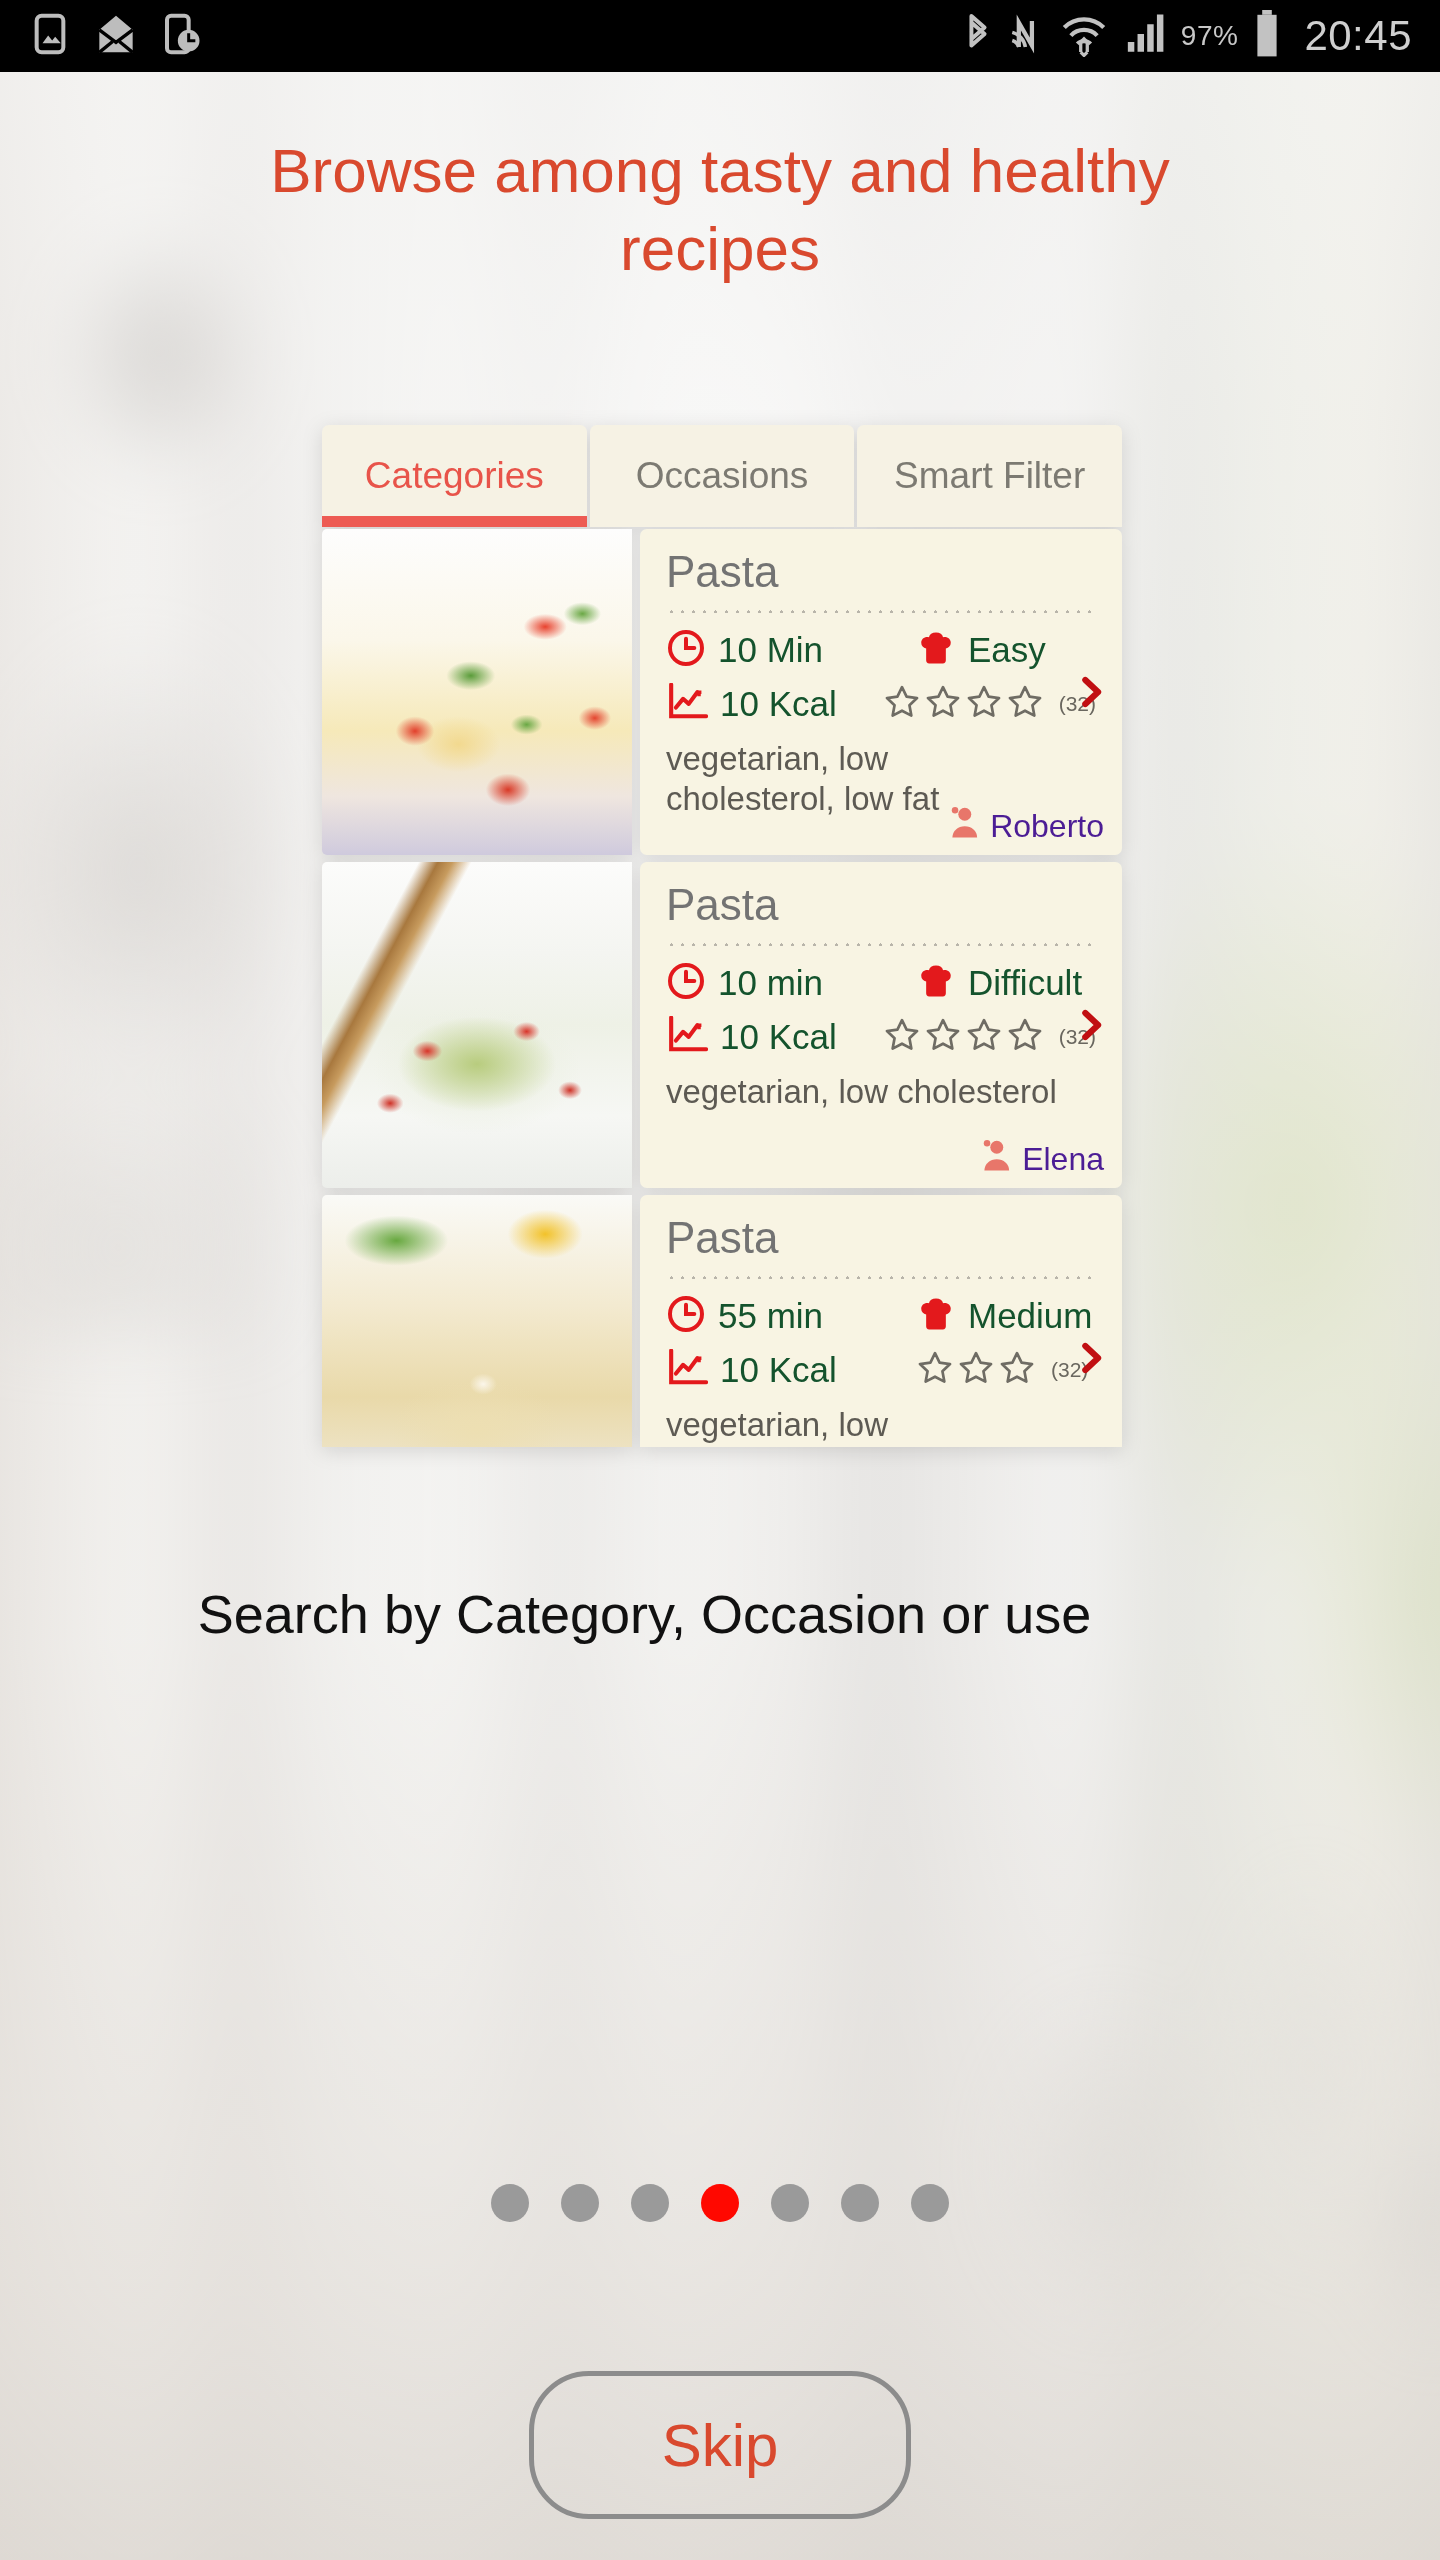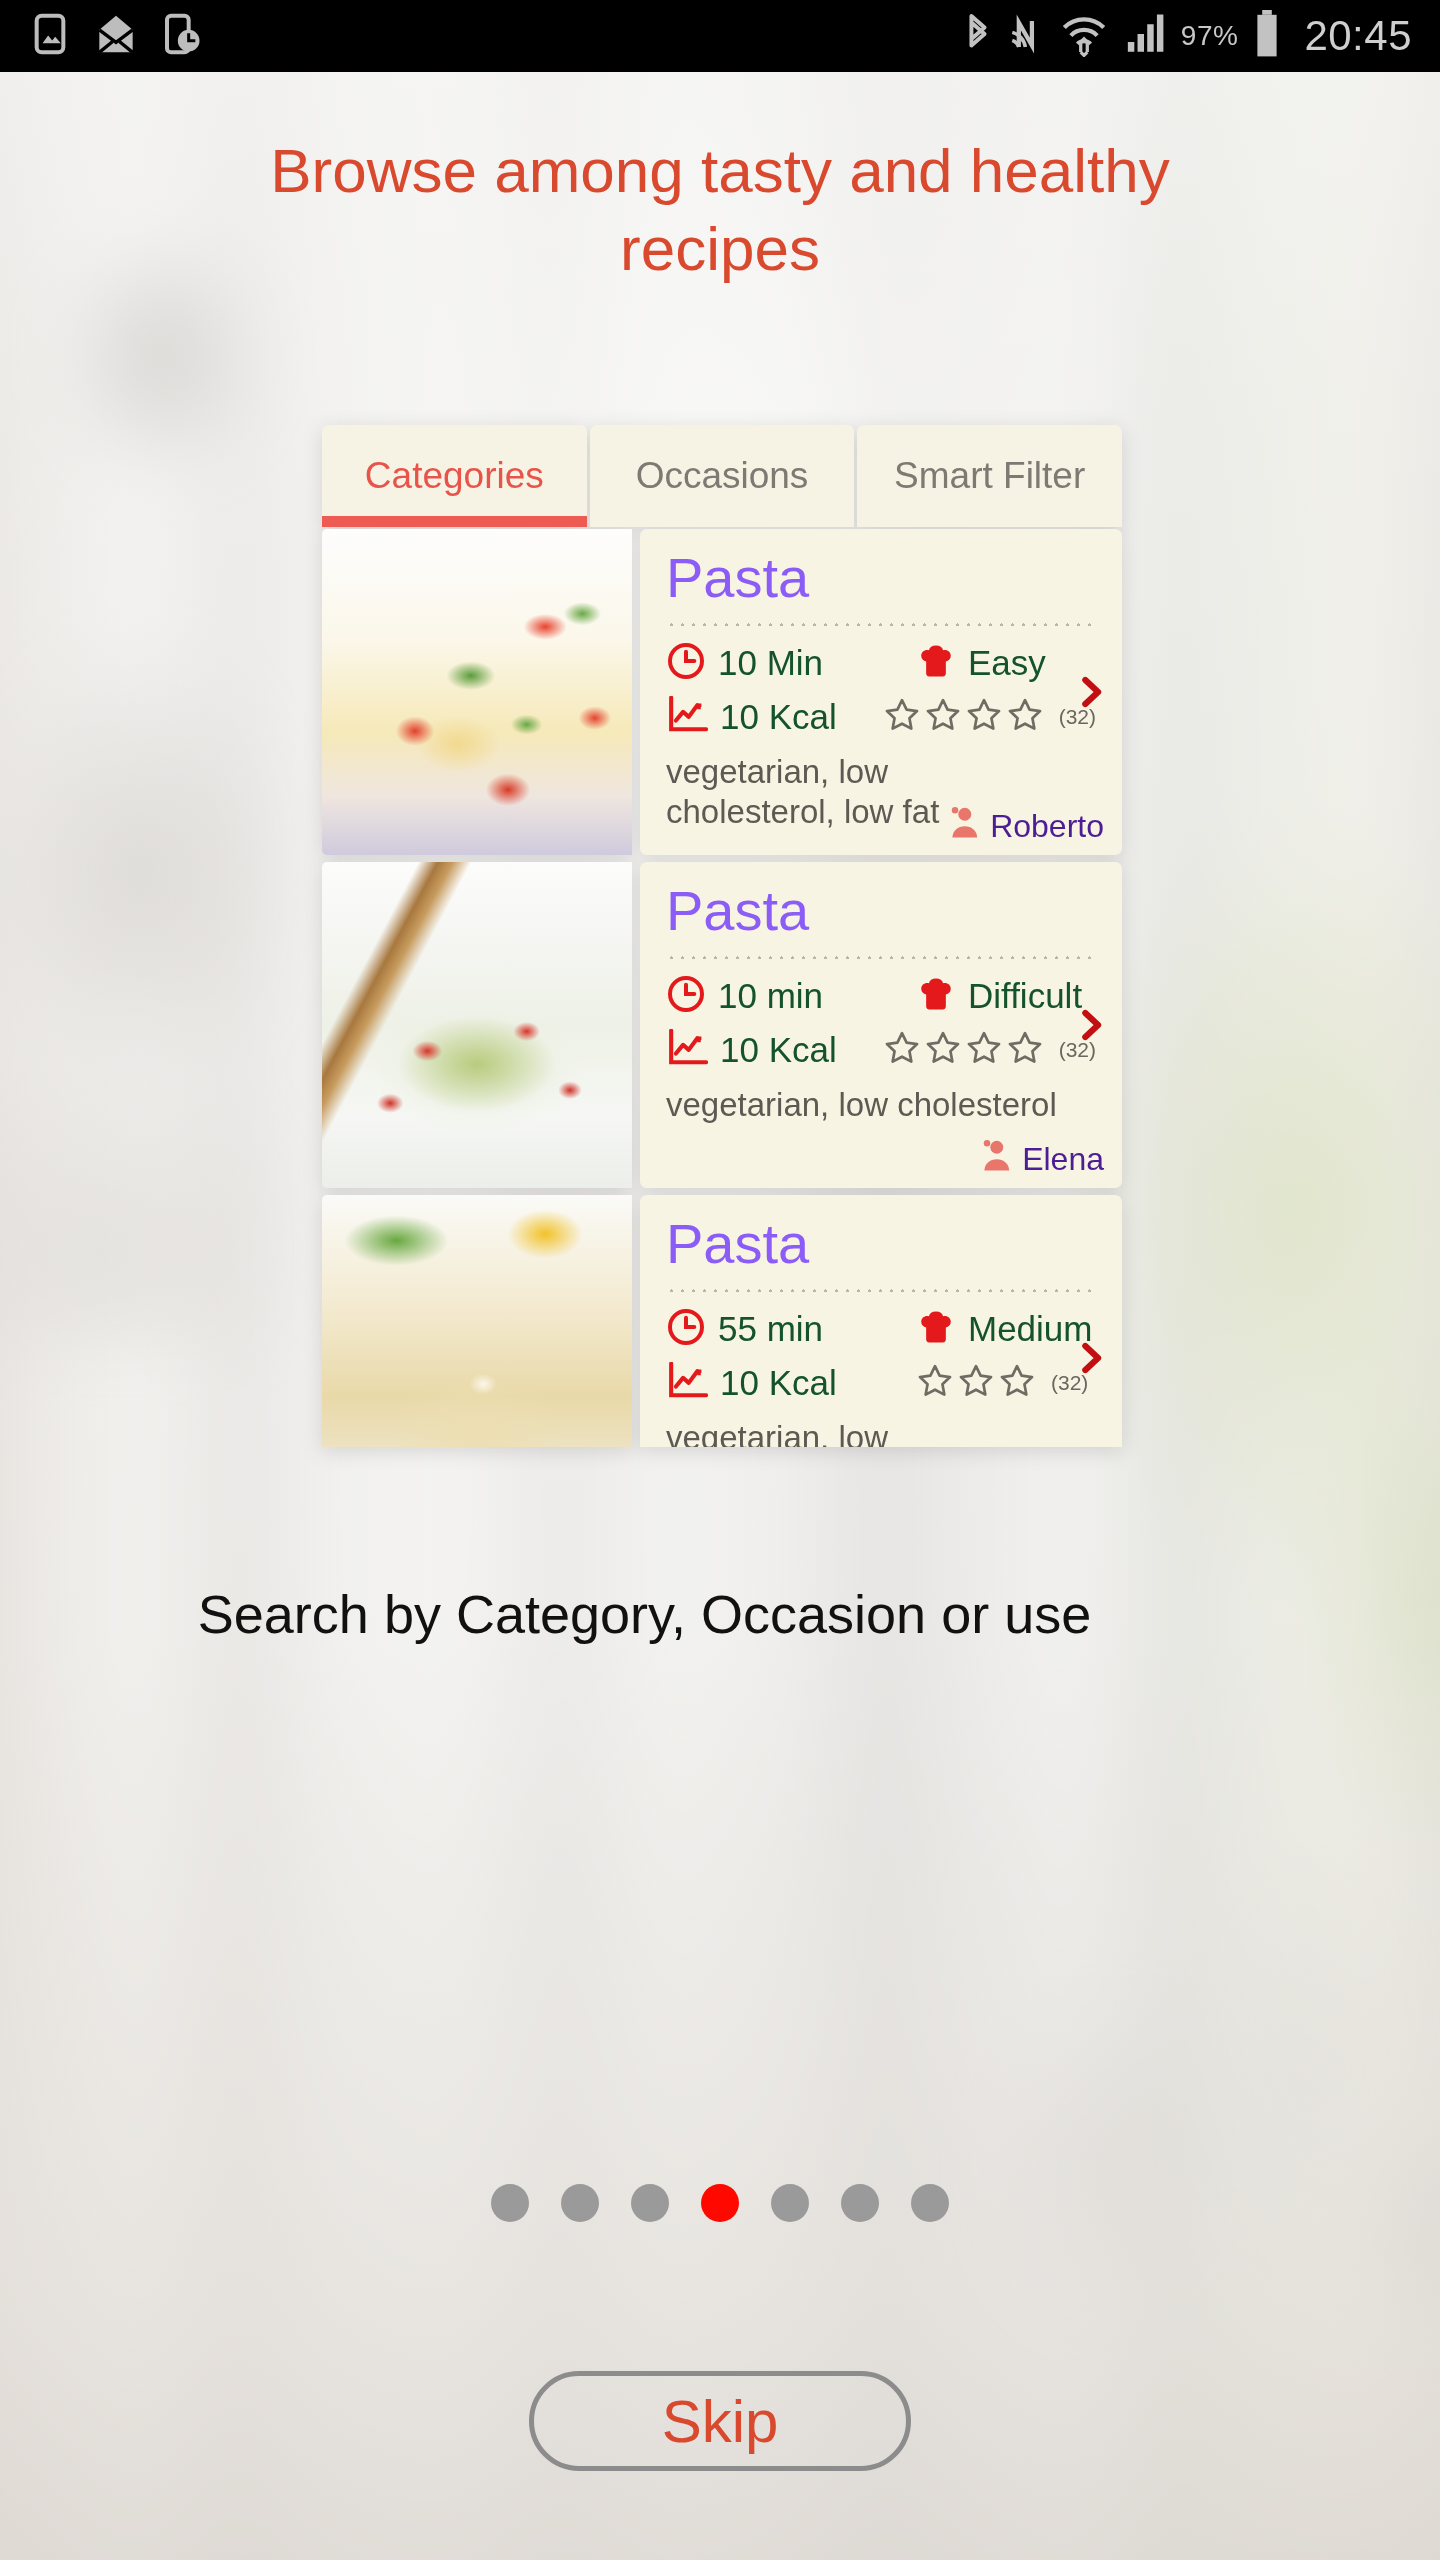--- a/index.html
+++ b/index.html
@@ -115,21 +115,21 @@
   }
   .card-img{
     width:310px; flex:none; background-size:cover; background-position:center;
     background-color:#fff; border-radius:5px 0 0 5px;
   }
   .card-body{
     flex:1; background:#f8f4e3; border-radius:7px;
     margin-left:8px; padding:20px 26px 10px 26px;
     position:relative; overflow:hidden;
   }
-  .rc-title{ font-size:56px; color:#8b5cf6; line-height:1.05; }
+  .rc-title{ font-size:44px; color:#737373; line-height:1.05; }
   .rc-sep{
     margin:14px 0 10px 0; height:4px;
     background-image:radial-gradient(circle, #b9b5aa 1.6px, rgba(0,0,0,0) 1.7px);
     background-size:11px 6px; background-repeat:repeat-x;
   }
   .rc-row{ display:flex; align-items:center; height:54px; }
   .rc-cellA{ width:250px; display:flex; align-items:center; gap:12px; }
   .rc-cellB{ display:flex; align-items:center; gap:12px; }
   .rc-val{ font-size:35px; color:#14532d; white-space:nowrap; }
   .rc-tags{
@@ -161,21 +161,21 @@
     position:absolute; left:0; top:2184px; width:1440px; z-index:20;
     display:flex; justify-content:center; gap:32px;
   }
   .dot{ width:38px; height:38px; border-radius:50%; background:#9a9a9a; }
   .dot.active{ background:#ff0800; }
 
   
   #skip{
     position:absolute; left:50%; top:2371px; transform:translateX(-50%);
     z-index:20;
-    width:382px; height:100px; border-radius:60px;
+    width:382px; height:148px; border-radius:60px;
     border:5px solid #8c8c8c; background:transparent;
     color:#d9492e; font-size:60px;
     display:flex; align-items:center; justify-content:center;
     font-family:"Liberation Sans", sans-serif;
   }
 </style>
 </head>
 <body>
 
 <div id="bg-wrap">

